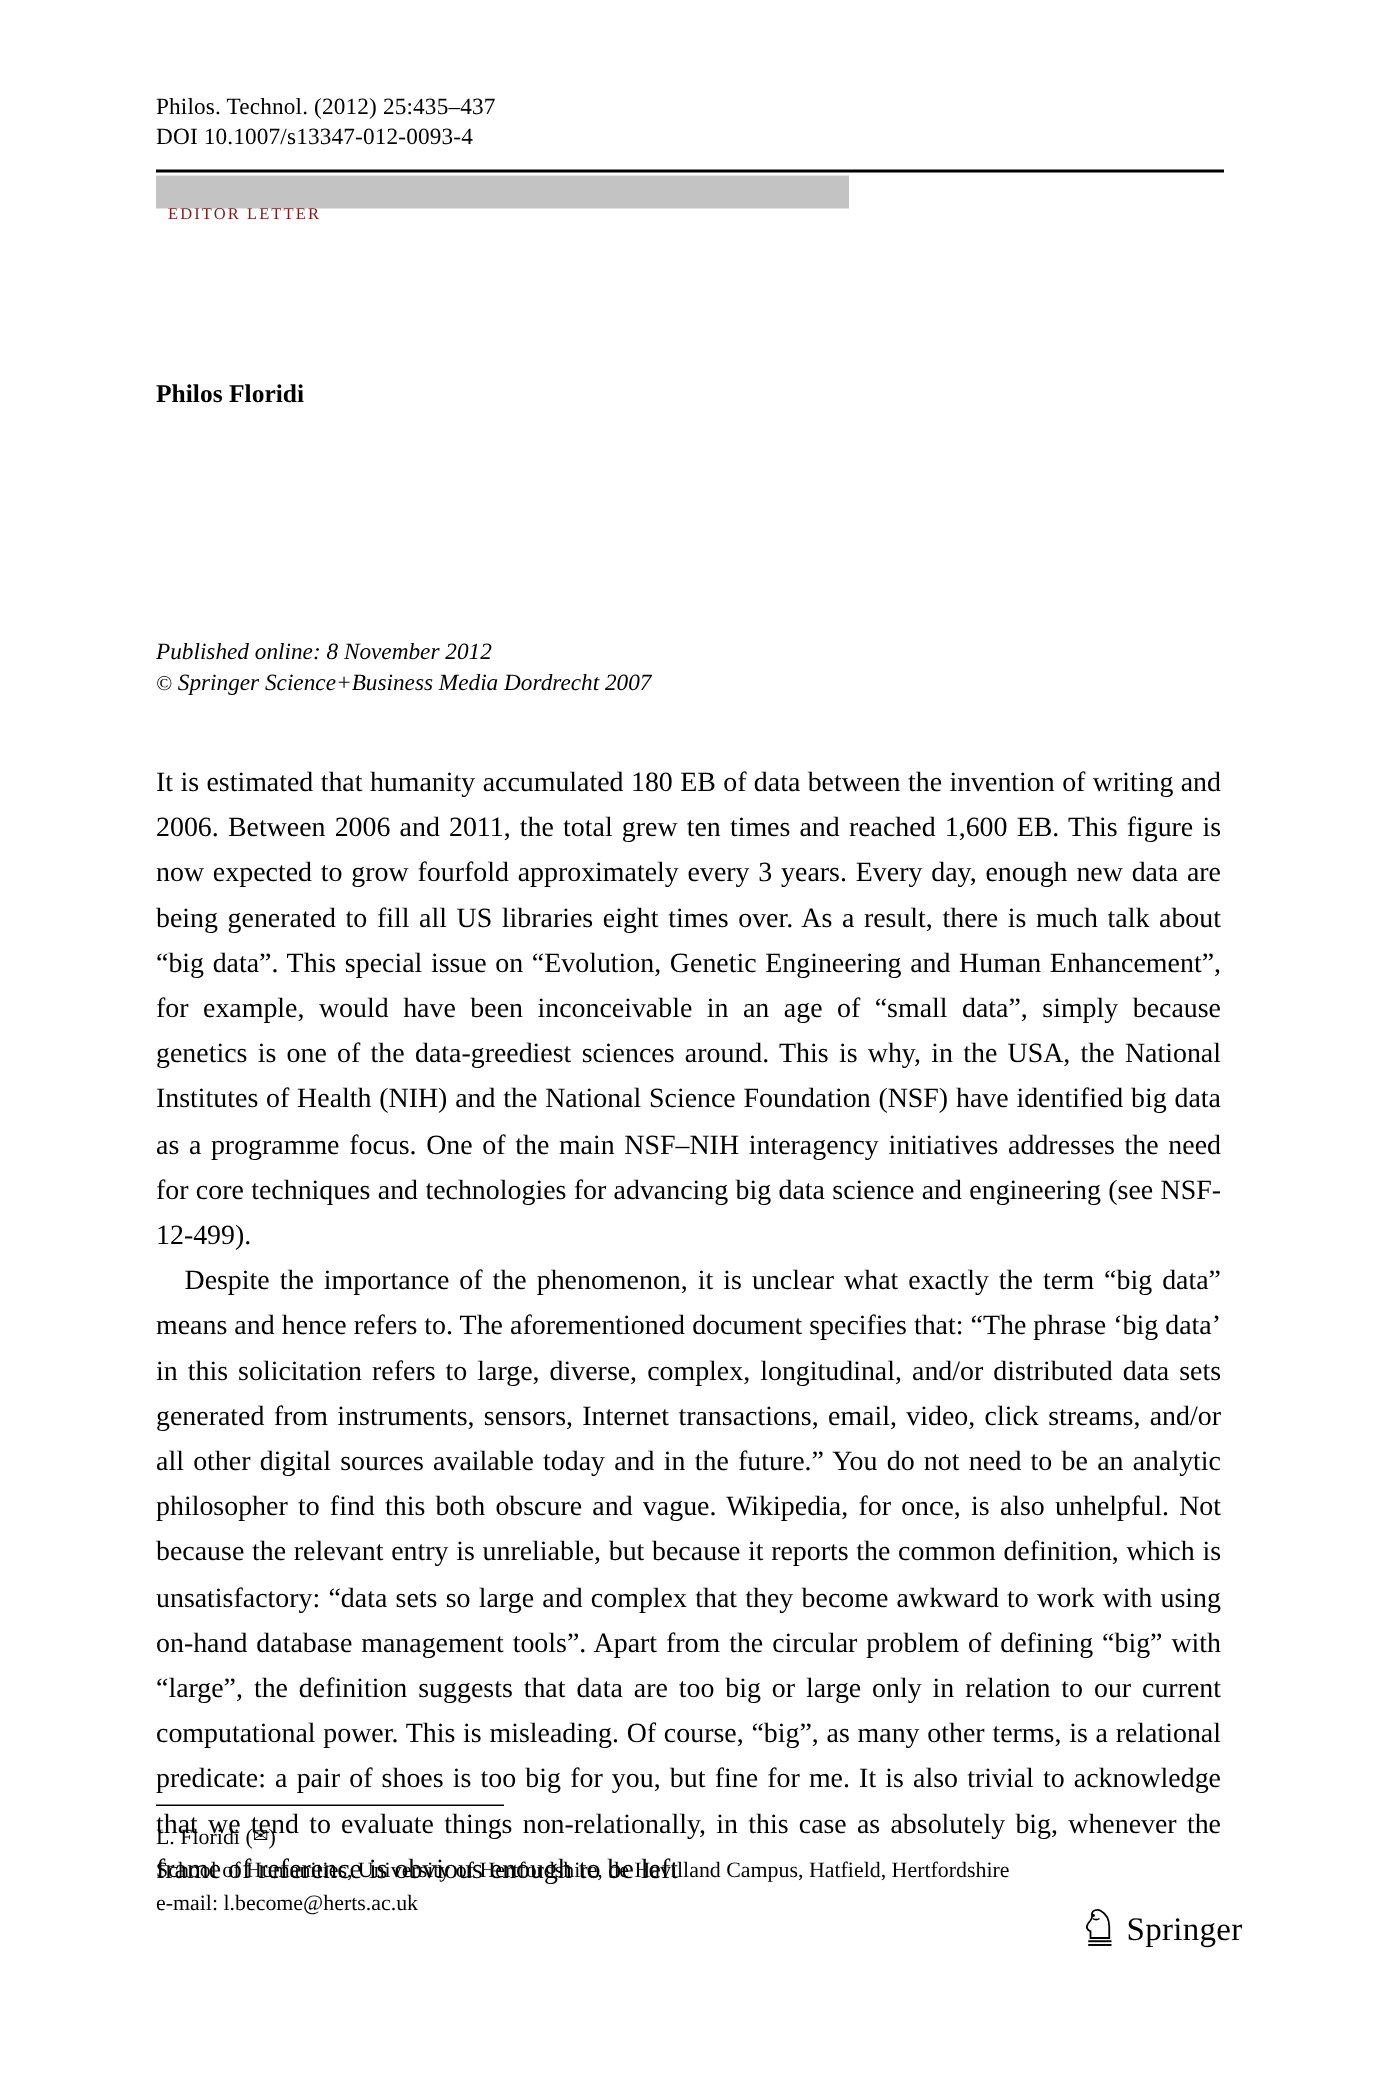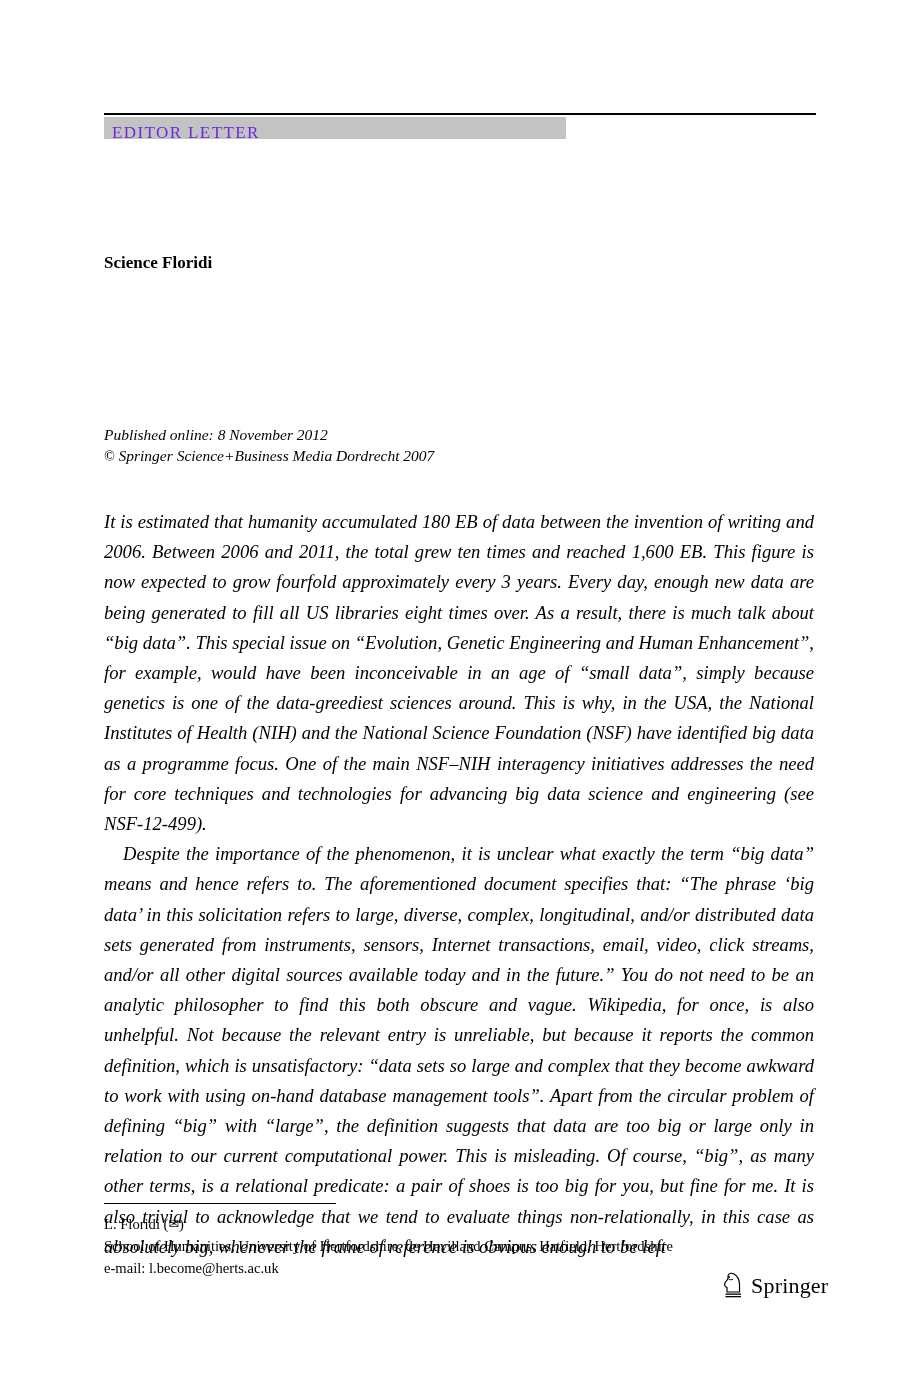--- a/index.html
+++ b/index.html
@@ -49,25 +49,25 @@
     position: absolute;
     left: 104px;
     top: 117px;
     width: 462px;
     height: 22px;
     background: #c3c3c3;
   }
   .section-banner-label {
     position: absolute;
     left: 112px;
-    top: 123px;
-    font-size: 17px;
+    top: 134px;
+    font-size: 11px;
     letter-spacing: 1.4px;
     line-height: 19px;
-    color: #6d28d9;
+    color: #7f1d1d;
   }
 
   
   .article-title {
     position: absolute;
     left: 104px;
     top: 186px;
     width: 712px;
     font-size: 27px;
     font-weight: bold;
@@ -100,21 +100,20 @@
   .body-text {
     position: absolute;
     left: 104px;
     top: 507px;
     width: 710px;
     font-size: 18.6px;
     line-height: 30.2px;
     text-align: justify;
     text-justify: inter-word;
     hyphens: none;
-    font-style: italic;
   }
   .body-text p {
     margin: 0;
     text-indent: 0;
   }
   .body-text p.indented {
     text-indent: 19px;
   }
 
   
@@ -159,26 +158,30 @@
     font-size: 22px;
     line-height: 24px;
     letter-spacing: 0.2px;
   }
 </style>
 </head>
 <body>
 
 <div class="page">
 
+  <div class="runhead">
+    <div>Philos. Technol. (2012) 25:435–437</div>
+    <div>DOI 10.1007/s13347-012-0093-4</div>
+  </div>
 
   <div class="top-rule"></div>
   <div class="section-banner"></div>
   <div class="section-banner-label">EDITOR LETTER</div>
 
-  <div class="article-author">Science Floridi</div>
+  <div class="article-author">Philos Floridi</div>
 
   <div class="pubinfo">
     <div>Published online: 8 November 2012</div>
     <div>
       <span class="copy-glyph">©</span>
       <span>Springer Science+Business Media Dordrecht 2007</span>
     </div>
   </div>
 
   <div class="body-text">

